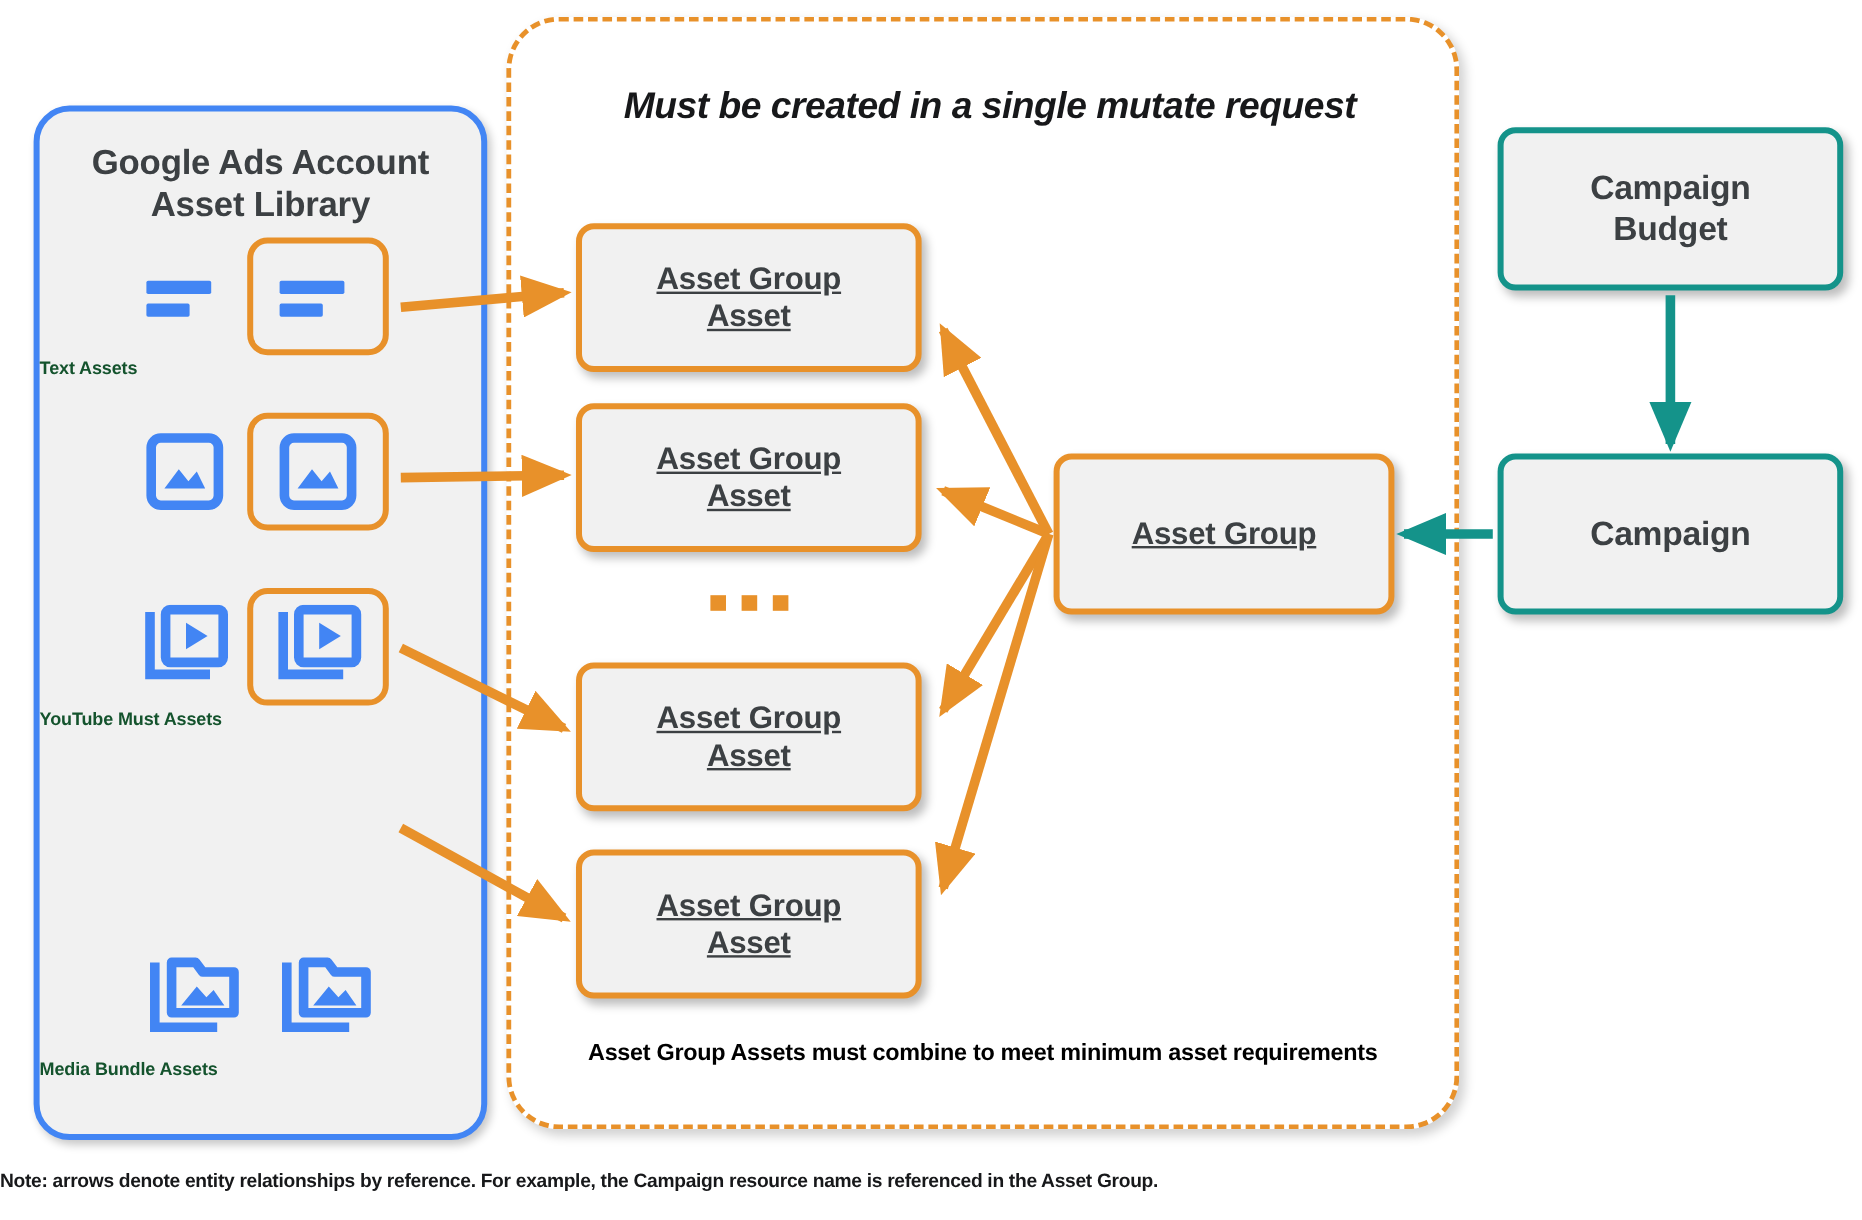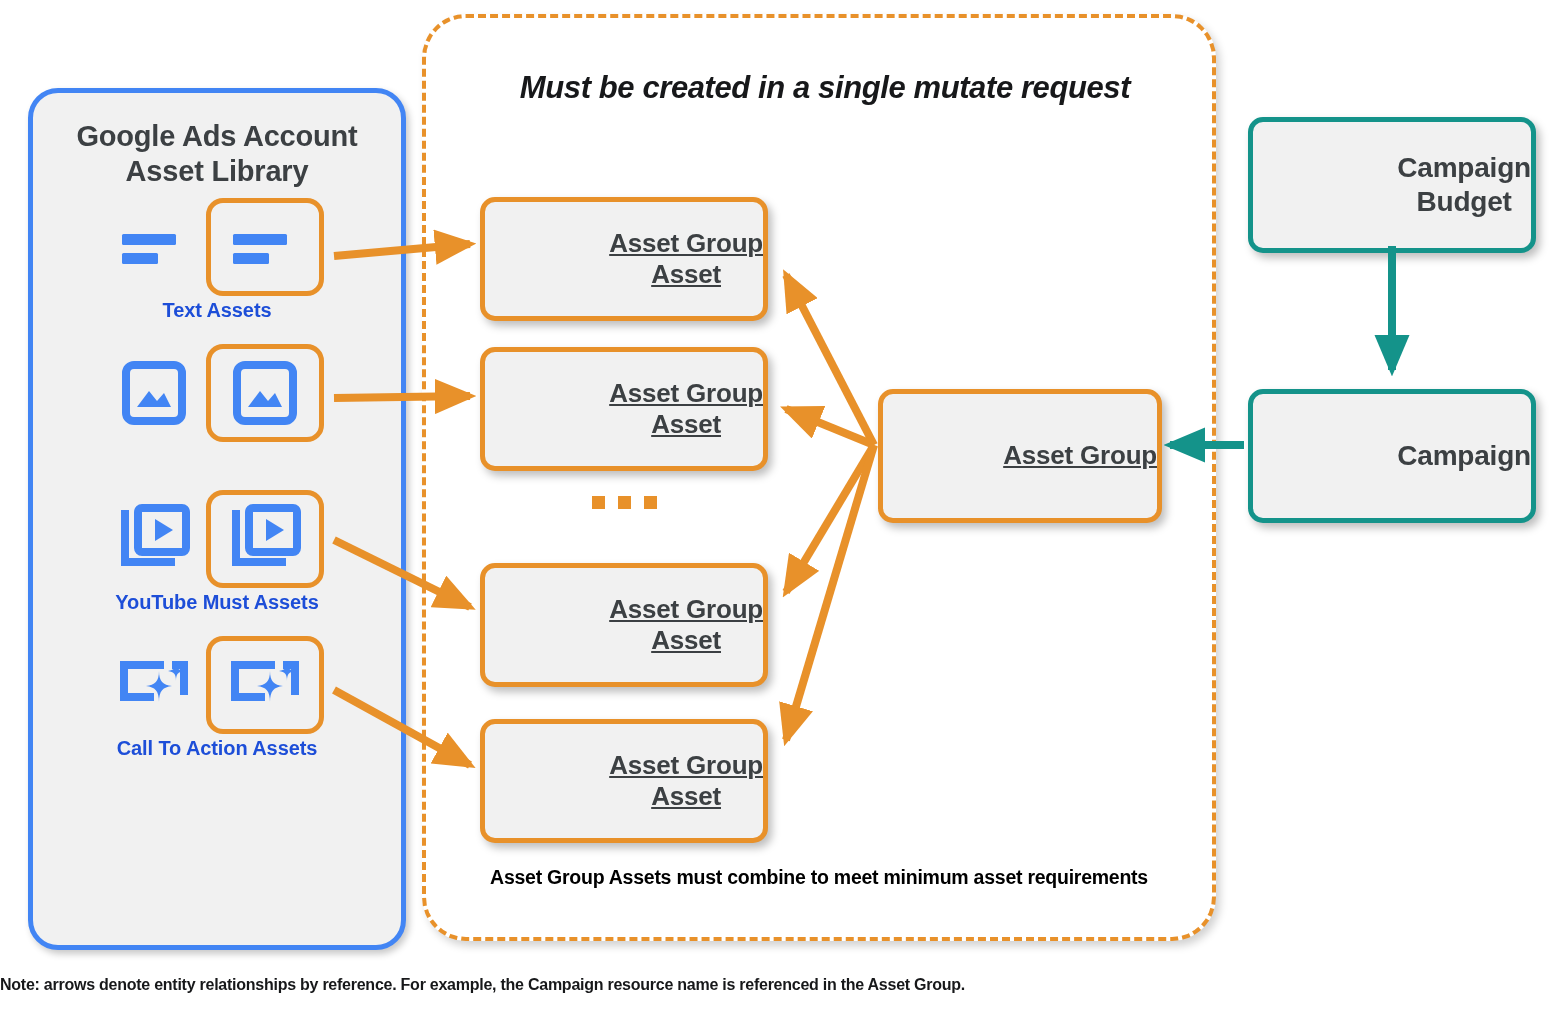--- a/index.html
+++ b/index.html
@@ -32,22 +32,22 @@
     position:relative;height:100px;display:flex;align-items:center;
     justify-content:center;gap:8px;
   }
   .icon-plain{width:88px;height:86px;display:flex;align-items:center;justify-content:center;}
   .icon-boxed{
     width:118px;height:98px;box-sizing:border-box;
     border:5px solid #E8912A;border-radius:17px;
     display:flex;align-items:center;justify-content:center;
   }
   .asset-label{
-    margin-top:2px;text-align:center;font-size:20px;font-weight:700;
-    color:#1d4ed8;letter-spacing:-.1px;
+    margin-top:2px;text-align:left;font-size:15px;font-weight:700;
+    color:#14532d;letter-spacing:-.1px;
   }
 
   
   .mutate-box{
     position:absolute;left:422px;top:14px;width:794px;height:927px;
     box-sizing:border-box;
     border:4px dashed #E8912A;border-radius:44px;background:#ffffff;
     box-shadow:4px 5px 9px rgba(0,0,0,.18);
     z-index:1;
   }
@@ -57,25 +57,24 @@
     line-height:1.32;letter-spacing:-.4px;
   }
   .mutate-footnote{
     position:absolute;left:24px;right:24px;bottom:48px;text-align:center;
     font-size:19.5px;font-weight:700;color:#000000;letter-spacing:-.25px;
   }
 
   
   .node{
     position:absolute;box-sizing:border-box;background:#F1F1F1;
-    display:flex;align-items:center;justify-content:flex-end;text-align:center;
+    display:flex;align-items:center;justify-content:center;text-align:center;
     border-radius:15px;box-shadow:4px 5px 8px rgba(0,0,0,.26);
     color:#3C4043;font-weight:700;line-height:1.2;letter-spacing:-.2px;
     z-index:4;
-    margin-top:11px;
   }
   .node.orange{border:5px solid #E8912A;text-decoration:underline;}
   .node.teal{border:5px solid #14938A;}
 
   .aga{left:480px;width:288px;height:124px;font-size:26px;}
   .aga1{top:186px;}
   .aga2{top:336px;}
   .aga3{top:552px;}
   .aga4{top:708px;}
 
@@ -156,42 +155,40 @@
           <svg width="74" height="70" viewBox="0 0 74 70">
             <path d="M8 10 L8 58 L54 58" fill="none" stroke="#4285F4" stroke-width="8" stroke-linecap="square"></path>
             <rect x="21" y="4" width="48" height="44" rx="4" fill="none" stroke="#4285F4" stroke-width="8"></rect>
             <path d="M38 15 L56 26 L38 37 Z" fill="#4285F4"></path>
           </svg>
         </div>
       </div>
       <div class="asset-label">YouTube Must  Assets</div>
     </div>
 
-    <div class="asset-row" style="top:542px;">
-      <div class="asset-icons">
-        <div class="icon-plain">
-          <svg width="76" height="56" viewBox="0 0 76 56">
-            <path d="M44 8 L8 8 L8 40 L34 40" fill="none" stroke="#4285F4" stroke-width="8" stroke-linecap="square"></path>
-            <path d="M60 8 L68 8 L68 34" fill="none" stroke="#4285F4" stroke-width="8" stroke-linecap="square"></path>
-            <path d="M43 14 C43 24 39 28 30 29 C39 30 43 34 43 45 C43 34 47 30 56 29 C47 28 43 24 43 14 Z" fill="#4285F4"></path>
-            <path d="M60 4 C60 11 58 13 52 14 C58 15 60 17 60 24 C60 17 62 15 68 14 C62 13 60 11 60 4 Z" fill="#4285F4"></path>
-          </svg>
-        </div>
-        <div class="icon-boxed">
-          <svg width="76" height="56" viewBox="0 0 76 56">
-            <path d="M44 8 L8 8 L8 40 L34 40" fill="none" stroke="#4285F4" stroke-width="8" stroke-linecap="square"></path>
-            <path d="M60 8 L68 8 L68 34" fill="none" stroke="#4285F4" stroke-width="8" stroke-linecap="square"></path>
-            <path d="M43 14 C43 24 39 28 30 29 C39 30 43 34 43 45 C43 34 47 30 56 29 C47 28 43 24 43 14 Z" fill="#4285F4"></path>
-            <path d="M60 4 C60 11 58 13 52 14 C58 15 60 17 60 24 C60 17 62 15 68 14 C62 13 60 11 60 4 Z" fill="#4285F4"></path>
-          </svg>
-        </div>
-      </div>
-      <div class="asset-label">Call To Action Assets</div>
-    </div>
-
+
+    <div class="asset-row" style="top:688px;">
+      <div class="asset-icons" style="gap:22px;">
+        <div class="icon-plain">
+          <svg width="82" height="74" viewBox="0 0 82 74">
+            <path d="M8 12 L8 62 L56 62" fill="none" stroke="#4285F4" stroke-width="8" stroke-linecap="square"></path>
+            <path d="M22 8 L42 8 L48 16 L74 16 L74 50 L22 50 Z" fill="none" stroke="#4285F4" stroke-width="8" stroke-linejoin="round"></path>
+            <path d="M30 44 L43 28 L51 37 L57 31 L66 44 Z" fill="#4285F4"></path>
+          </svg>
+        </div>
+        <div class="icon-plain">
+          <svg width="82" height="74" viewBox="0 0 82 74">
+            <path d="M8 12 L8 62 L56 62" fill="none" stroke="#4285F4" stroke-width="8" stroke-linecap="square"></path>
+            <path d="M22 8 L42 8 L48 16 L74 16 L74 50 L22 50 Z" fill="none" stroke="#4285F4" stroke-width="8" stroke-linejoin="round"></path>
+            <path d="M30 44 L43 28 L51 37 L57 31 L66 44 Z" fill="#4285F4"></path>
+          </svg>
+        </div>
+      </div>
+      <div class="asset-label">Media Bundle  Assets</div>
+    </div>
   </div>
 
   <div class="mutate-box">
     <div class="mutate-title">
       <div>Must be created in a single mutate request</div>
     </div>
     <div class="mutate-footnote">Asset Group Assets must combine to meet minimum asset requirements</div>
   </div>
 
   <svg id="wires">

